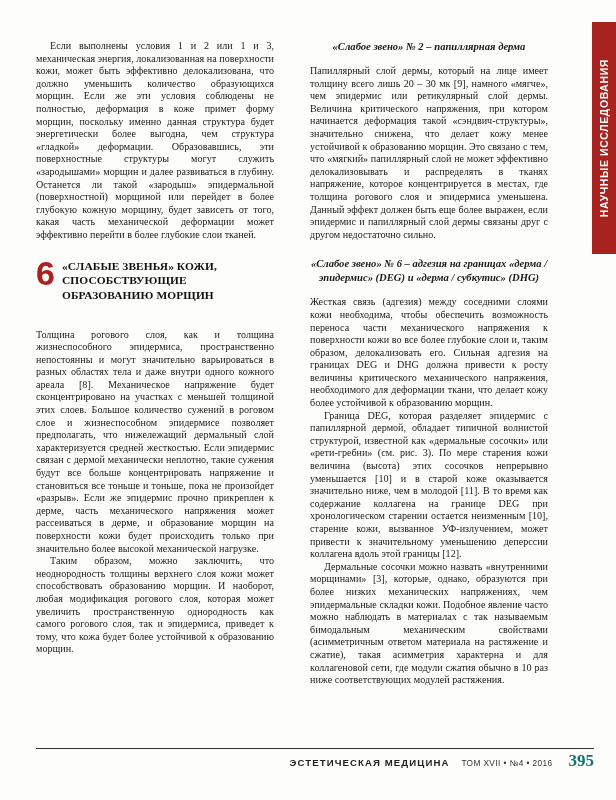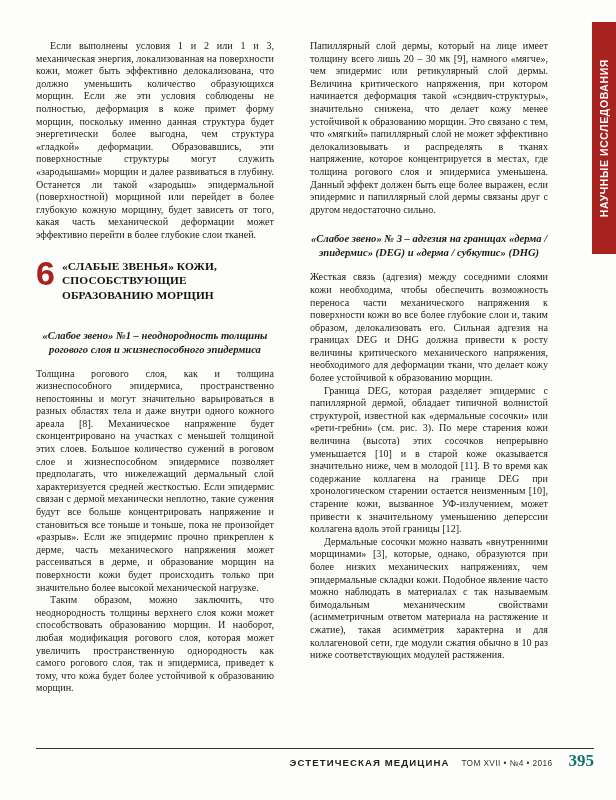--- a/index.html
+++ b/index.html
@@ -170,30 +170,30 @@
   <div class="columns">
 
     <div class="col col-left">
       <p class="body">Если выполнены условия 1 и 2 или 1 и 3, механическая энергия, локализованная на поверхности кожи, может быть эффективно делокализована, что должно уменьшить количество образующихся морщин. Если же эти условия соблюдены не полностью, деформация в коже примет форму морщин, поскольку именно данная структура будет энергетически более выгодна, чем структура «гладкой» деформации. Образовавшись, эти поверхностные структуры могут служить «зародышами» морщин и далее развиваться в глубину. Останется ли такой «зародыш» эпидермальной (поверхностной) морщиной или перейдет в более глубокую кожную морщину, будет зависеть от того, какая часть механической деформации может эффективно перейти в более глубокие слои тканей.</p>
 
       <div class="chapter">
         <div class="chapter-num">6</div>
         <div class="chapter-title">«СЛАБЫЕ ЗВЕНЬЯ» КОЖИ, СПОСОБСТВУЮЩИЕ ОБРАЗОВАНИЮ МОРЩИН</div>
       </div>
 
-      <div class="subhead">«Слабое звено» №1 – неоднородность толщины рогового слоя и жизнеспособного эпидермиса</div>
 
       <p class="body noind">Толщина рогового слоя, как и толщина жизнеспособного эпидермиса, пространственно непостоянны и могут значительно варьироваться в разных областях тела и даже внутри одного кожного ареала [8]. Механическое напряжение будет сконцентрировано на участках с меньшей толщиной этих слоев. Большое количество сужений в роговом слое и жизнеспособном эпидермисе позволяет предполагать, что нижележащий дермальный слой характеризуется средней жесткостью. Если эпидермис связан с дермой механически неплотно, такие сужения будут все больше концентрировать напряжение и становиться все тоньше и тоньше, пока не произойдет «разрыв». Если же эпидермис прочно прикреплен к дерме, часть механического напряжения может рассеиваться в дерме, и образование морщин на поверхности кожи будет происходить только при значительно более высокой механической нагрузке.</p>
       <p class="body">Таким образом, можно заключить, что неоднородность толщины верхнего слоя кожи может способствовать образованию морщин. И наоборот, любая модификация рогового слоя, которая может увеличить пространственную однородность как самого рогового слоя, так и эпидермиса, приведет к тому, что кожа будет более устойчивой к образованию морщин.</p>
     </div>
 
     <div class="col col-right">
+      <div class="subhead first">«Слабое звено» № 2 – папиллярная дерма</div>
       <p class="body noind">Папиллярный слой дермы, который на лице имеет толщину всего лишь 20 – 30 мк [9], намного «мягче», чем эпидермис или ретикулярный слой дермы. Величина критического напряжения, при котором начинается деформация такой «сэндвич-структуры», значительно снижена, что делает кожу менее устойчивой к образованию морщин. Это связано с тем, что «мягкий» папиллярный слой не может эффективно делокализовывать и распределять в тканях напряжение, которое концентрируется в местах, где толщина рогового слоя и эпидермиса уменьшена. Данный эффект должен быть еще более выражен, если эпидермис и папиллярный слой дермы связаны друг с другом недостаточно сильно.</p>
 
-      <div class="subhead">«Слабое звено» № 3 – адгезия на границах «дерма / эпидермис» (DEG) и «дерма / субкутис» (DHG)</div>
+      <div class="subhead">«Слабое звено» № 6 – адгезия на границах «дерма / эпидермис» (DEG) и «дерма / субкутис» (DHG)</div>
       <p class="body noind">Жесткая связь (адгезия) между соседними слоями кожи необходима, чтобы обеспечить возможность переноса части механического напряжения к поверхности кожи во все более глубокие слои и, таким образом, делокализовать его. Сильная адгезия на границах DEG и DHG должна привести к росту величины критического механического напряжения, необходимого для деформации ткани, что делает кожу более устойчивой к образованию морщин.</p>
       <p class="body">Граница DEG, которая разделяет эпидермис с папиллярной дермой, обладает типичной волнистой структурой, известной как «дермальные сосочки» или «рети-гребни» (см. рис. 3). По мере старения кожи величина (высота) этих сосочков непрерывно уменьшается [10] и в старой коже оказывается значительно ниже, чем в молодой [11]. В то время как содержание коллагена на границе DEG при хронологическом старении остается неизменным [10], старение кожи, вызванное УФ-излучением, может привести к значительному уменьшению деперссии коллагена вдоль этой границы [12].</p>
       <p class="body">Дермальные сосочки можно назвать «внутренними морщинами» [3], которые, однако, образуются при более низких механических напряжениях, чем эпидермальные складки кожи. Подобное явление часто можно наблюдать в материалах с так называемым бимодальным механическим свойствами (асимметричным ответом материала на растяжение и сжатие), такая асимметрия характерна и для коллагеновой сети, где модули сжатия обычно в 10 раз ниже соответствующих модулей растяжения.</p>
     </div>
 
   </div>
 
   <div class="footer">
     <div class="footer-rule"></div>
     <div class="footer-inner">

